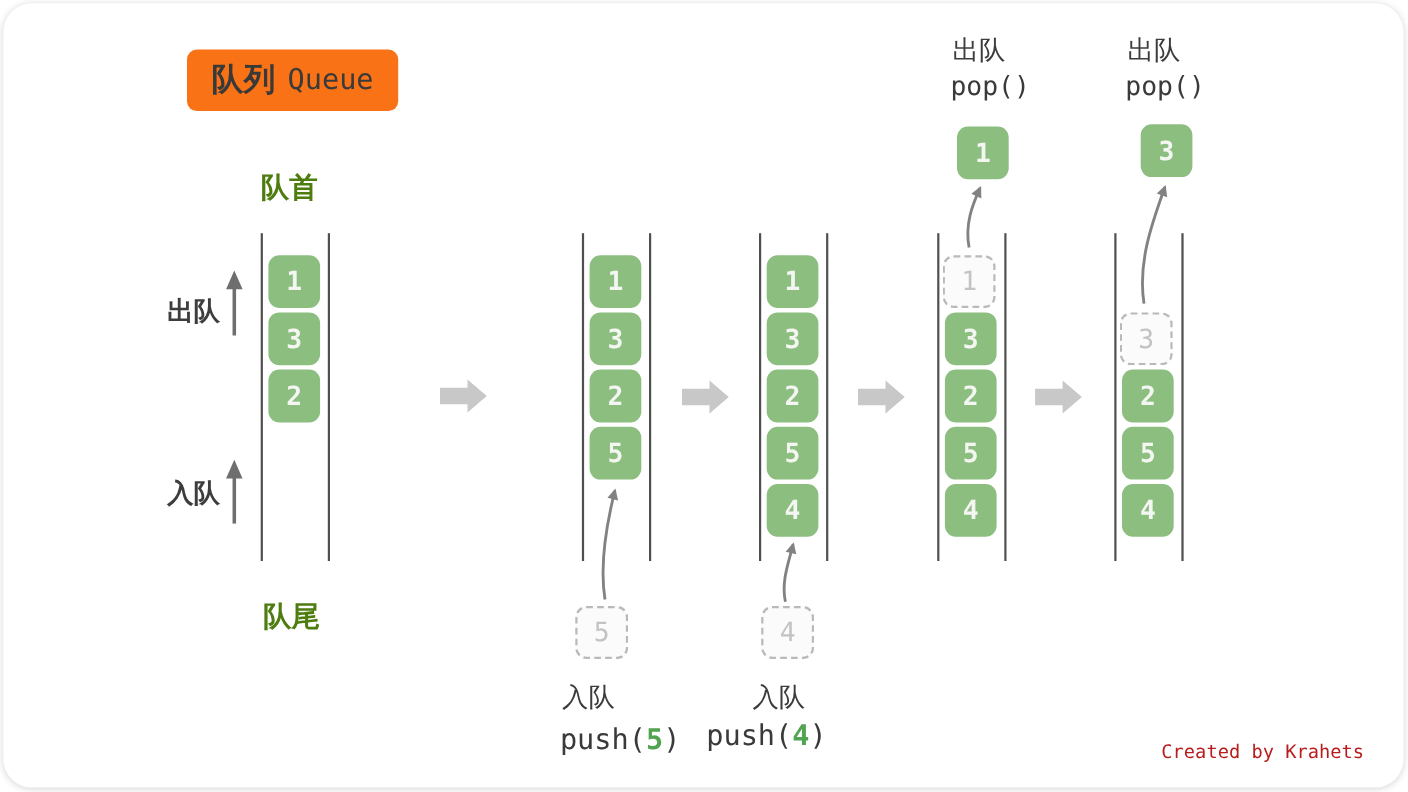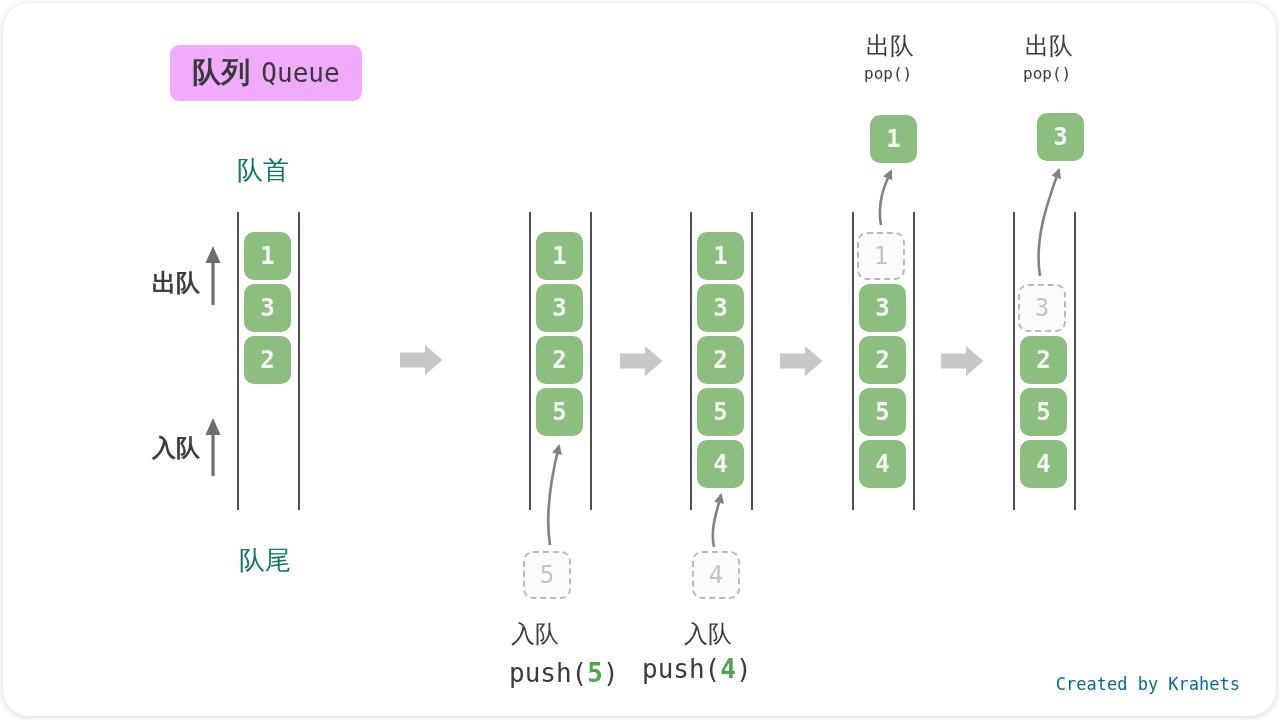--- a/index.html
+++ b/index.html
@@ -2,42 +2,42 @@
 <html><head>
 <meta charset="utf-8">
 <style>
   html,body{margin:0;padding:0;background:#ffffff;}
   #canvas{position:relative;width:1280px;height:720px;background:#fff;overflow:hidden;
           font-family:"Liberation Sans","DejaVu Sans",sans-serif;}
   #card{position:absolute;left:3px;top:3px;width:1273px;height:713px;background:#ffffff;
         border-radius:26px;box-shadow:0 1px 7px rgba(0,0,0,0.16);}
   .abs{position:absolute;}
   
-  #title-badge{left:170px;top:45px;width:192px;height:56px;background:#f0abfc;border-radius:9px;
+  #title-badge{left:170px;top:45px;width:192px;height:56px;background:#f97316;border-radius:9px;
                display:flex;align-items:center;justify-content:center;gap:11px;}
   #title-badge .zh{font-size:29px;font-weight:700;color:#393939;}
   #title-badge .en{font-size:26px;color:#3a3a3a;font-family:"DejaVu Sans Mono","Liberation Mono",monospace;}
   
-  .cn-label{font-size:26px;font-weight:400;color:#0f766e;white-space:nowrap;}
+  .cn-label{font-size:26px;font-weight:700;color:#4d7c0f;white-space:nowrap;}
   .cn-small{font-size:24px;font-weight:700;color:#3d3d3d;white-space:nowrap;}
   .op-label{font-size:24px;font-weight:500;color:#3c3c3c;white-space:nowrap;}
-  .code{font-family:"DejaVu Sans Mono","Liberation Mono",monospace;font-size:16px;color:#3a3a3a;white-space:nowrap;}
+  .code{font-family:"DejaVu Sans Mono","Liberation Mono",monospace;font-size:24px;color:#3a3a3a;white-space:nowrap;}
   .code-lg{font-size:26px;}
   .code .arg{color:#52a352;font-weight:700;}
   
   .qline{position:absolute;top:212px;width:1.6px;height:298px;background:#4f4f4f;}
   
   .slot{position:absolute;width:47px;height:48px;border-radius:10px;display:flex;align-items:center;justify-content:center;
         font-family:"DejaVu Sans Mono","Liberation Mono",monospace;font-size:24px;font-weight:700;}
   .filled{background:#8cbe80;color:#f4f6f1;}
   .ghost{background:#fbfbfb;border:2.2px dashed #b9b9b9;color:#c3c3c3;font-weight:500;
          width:44px;height:44px;}
   .s0{top:232px}.s1{top:284px}.s2{top:336px}.s3{top:388px}.s4{top:440px}
   #watermark{right:40px;top:674px;font-family:"DejaVu Sans Mono","Liberation Mono",monospace;
-             font-size:17px;color:#0369a1;}
+             font-size:17px;color:#b91c1c;}
   svg{position:absolute;left:0;top:0;pointer-events:none;}
 </style>
 </head>
 <body>
 
 <div id="canvas">
   <div id="card" class="abs"></div>
 
   <div id="title-badge" class="abs">
     <span class="zh">队列</span>

